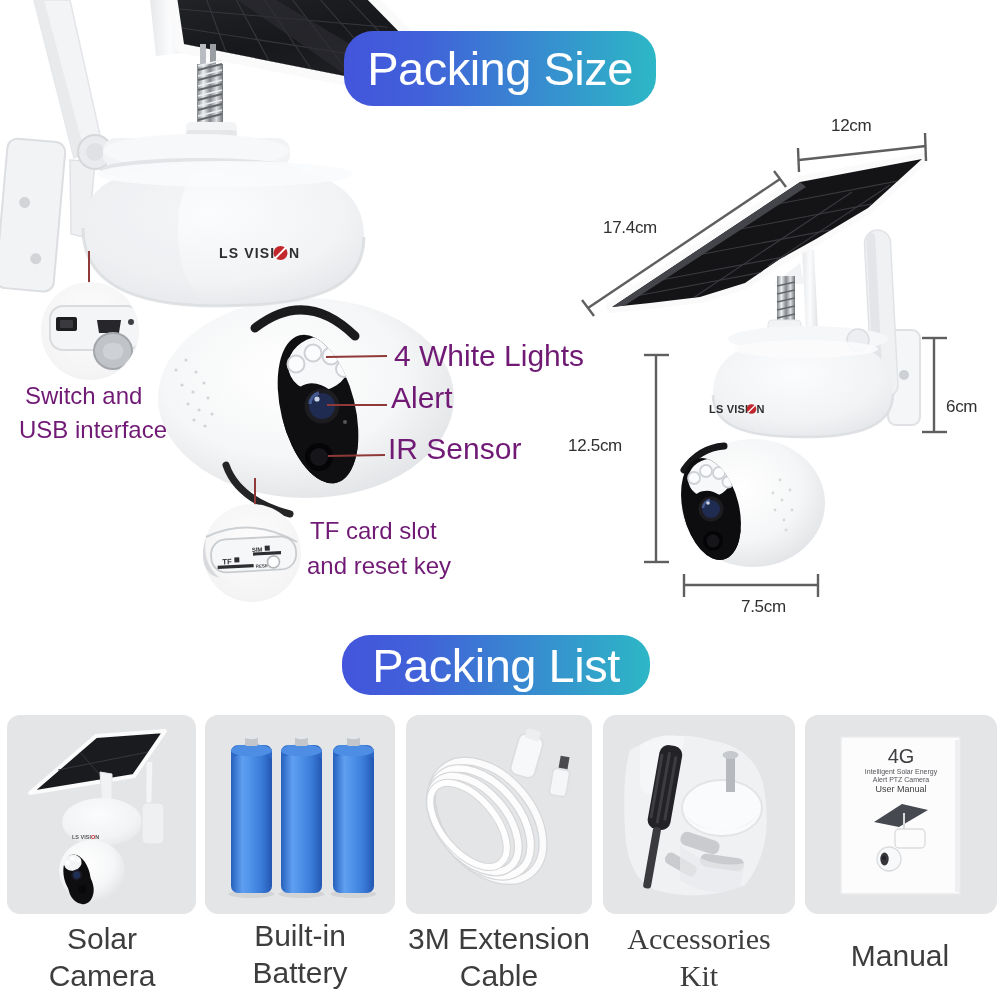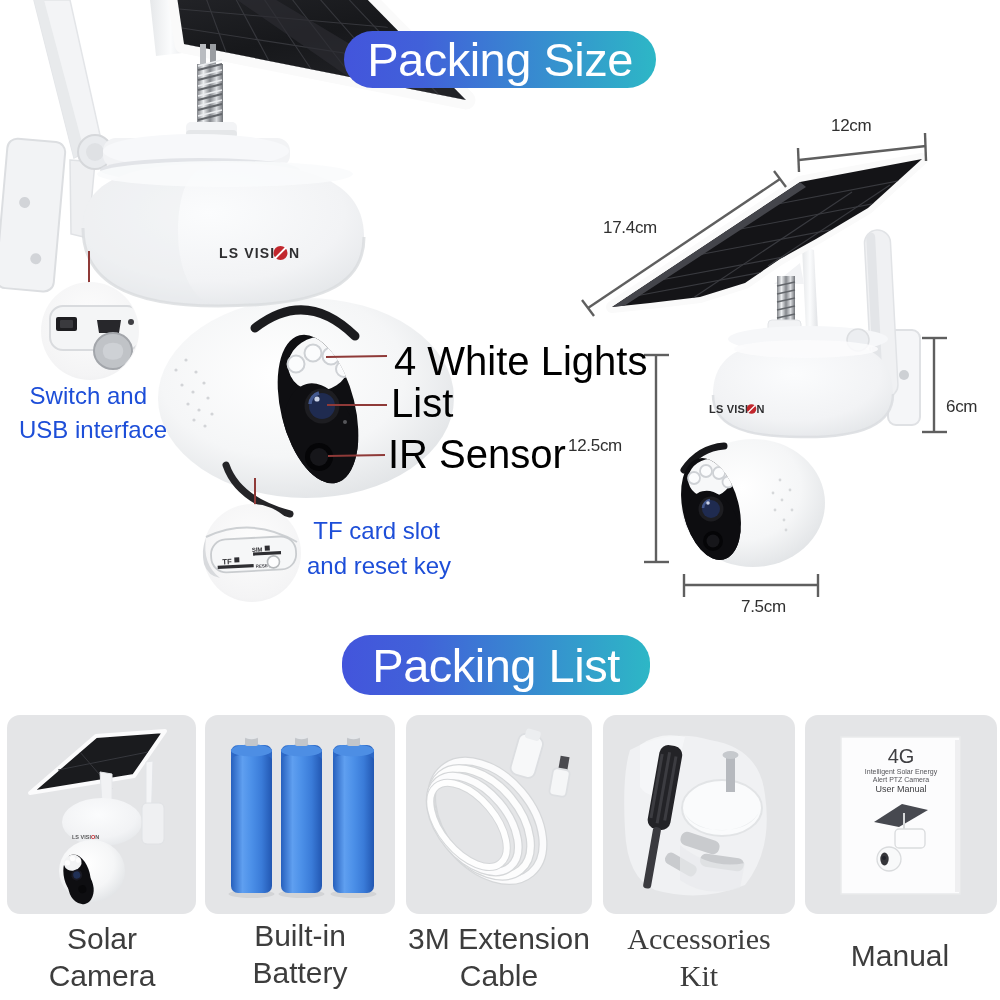--- a/index.html
+++ b/index.html
@@ -2,22 +2,22 @@
 <html><head>
 <meta charset="utf-8">
 <style>
   html,body{margin:0;padding:0;background:#fff;}
   #page{position:relative;width:1000px;height:1000px;background:#fff;overflow:hidden;
         font-family:"Liberation Sans",sans-serif;}
   .abs{position:absolute;}
   .pill{position:absolute;color:#fff;font-size:47px;letter-spacing:-0.5px;
         display:flex;align-items:center;justify-content:center;
         background:linear-gradient(90deg,#4355dc 0%,#4161d9 25%,#2db7c6 100%);}
-  .lbl{position:absolute;color:#000000;font-size:40px;line-height:1;white-space:nowrap;}
-  .lbl2{position:absolute;color:#1d4ed8;font-size:24px;line-height:1;white-space:nowrap;text-align:right;}
+  .lbl{position:absolute;color:#701a75;font-size:30px;line-height:1;white-space:nowrap;}
+  .lbl2{position:absolute;color:#701a75;font-size:24px;line-height:1;white-space:nowrap;text-align:left;}
   .dim{position:absolute;color:#303030;font-size:17px;letter-spacing:-0.3px;line-height:1;white-space:nowrap;}
   .cap{position:absolute;color:#3d3d3d;font-size:30px;line-height:1.23;white-space:nowrap;text-align:center;transform:translateX(-50%);}
 </style>
 </head>
 <body>
 <div id="page">
   <svg class="abs" style="left:0;top:0" width="1000" height="1000" viewBox="0 0 1000 1000">
     <defs>
       <linearGradient id="panelG" x1="0" y1="0" x2="0.6" y2="1">
         <stop offset="0" stop-color="#232428"></stop>
@@ -440,25 +440,25 @@
         <polygon points="874,822 902,804 928,810 899,827" fill="#474950"></polygon>
         <line x1="904" y1="813" x2="904" y2="831" stroke="#d6d8da" stroke-width="2"></line>
         <rect x="895" y="829" width="30" height="19" rx="4" fill="#fcfcfd" stroke="#d9dbdd" stroke-width="1.3"></rect>
         <circle cx="889" cy="859" r="12" fill="#f8f9fa" stroke="#d9dbdd" stroke-width="1.3"></circle>
         <ellipse cx="884.5" cy="859" rx="4.2" ry="6.5" fill="#35353a"></ellipse>
         <circle cx="884" cy="858" r="2" fill="#20222a"></circle>
       </g>
     </g>
   </svg>
 
-  <div class="pill" style="left:344px;top:31px;width:312px;height:57px;border-radius:29px;">Packing&nbsp;Size</div>
+  <div class="pill" style="left:344px;top:31px;width:312px;height:75px;border-radius:29px;">Packing&nbsp;Size</div>
   <div class="pill" style="left:342px;top:635px;width:308px;height:60px;border-radius:28px;">Packing&nbsp;List</div>
 
   <div class="lbl" style="left:394px;top:341px;">4 White Lights</div>
-  <div class="lbl" style="left:391px;top:383px;">List</div>
+  <div class="lbl" style="left:391px;top:383px;">Alert</div>
   <div class="lbl" style="left:388px;top:434px;">IR Sensor</div>
   <div class="lbl2" style="left:25px;top:384px;width:122px;">Switch and</div>
   <div class="lbl2" style="left:19px;top:418px;width:145px;">USB interface</div>
   <div class="lbl2" style="left:310px;top:519px;width:130px;">TF card slot</div>
   <div class="lbl2" style="left:307px;top:554px;width:143px;">and reset key</div>
 
   <div class="dim" style="left:831px;top:117px;">12cm</div>
   <div class="dim" style="left:603px;top:219px;">17.4cm</div>
   <div class="dim" style="left:946px;top:398px;">6cm</div>
   <div class="dim" style="left:568px;top:437px;">12.5cm</div>

